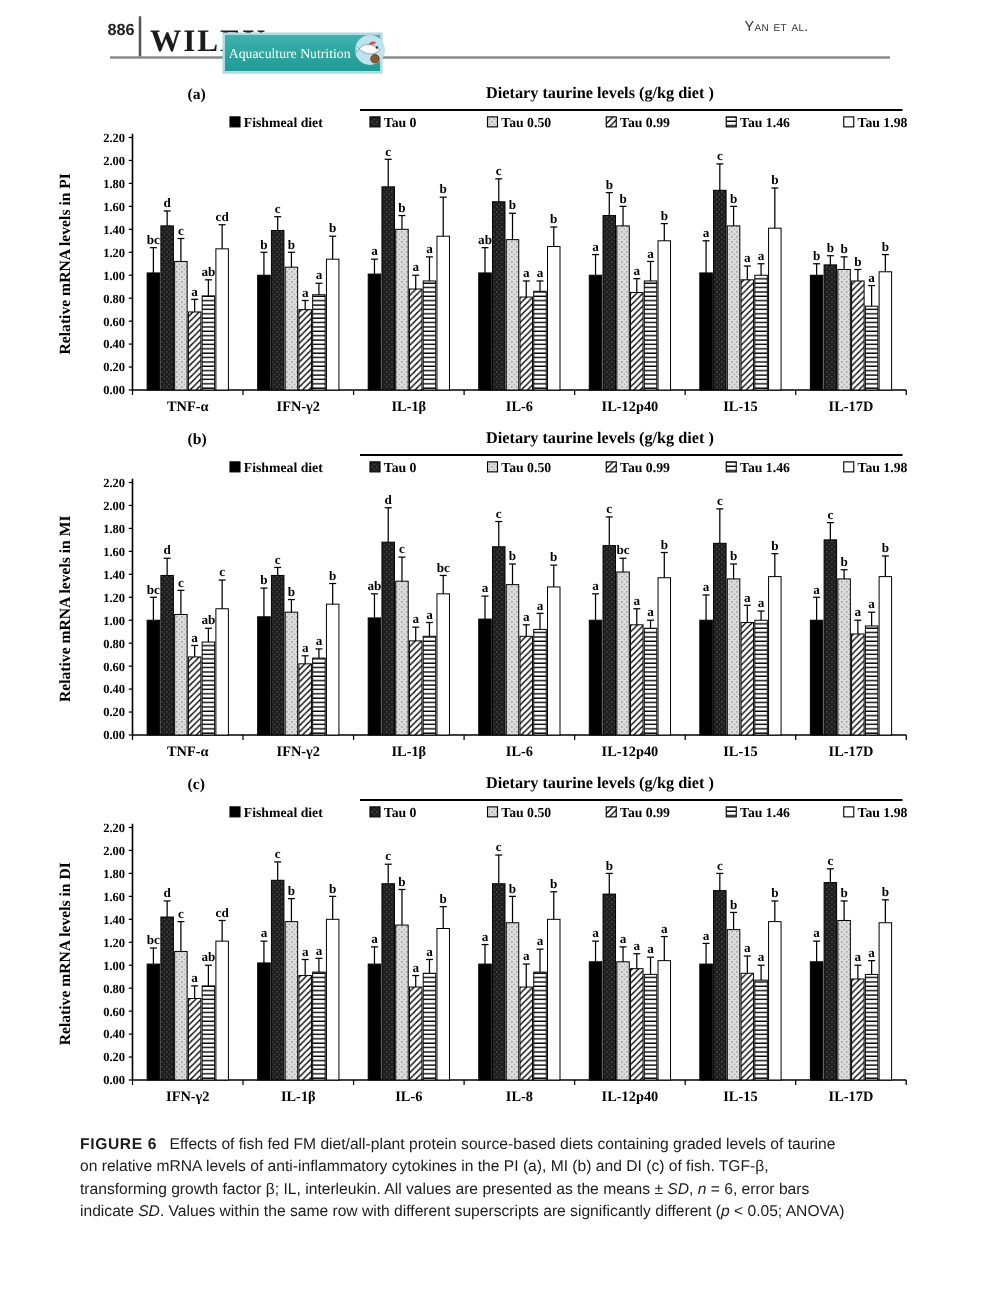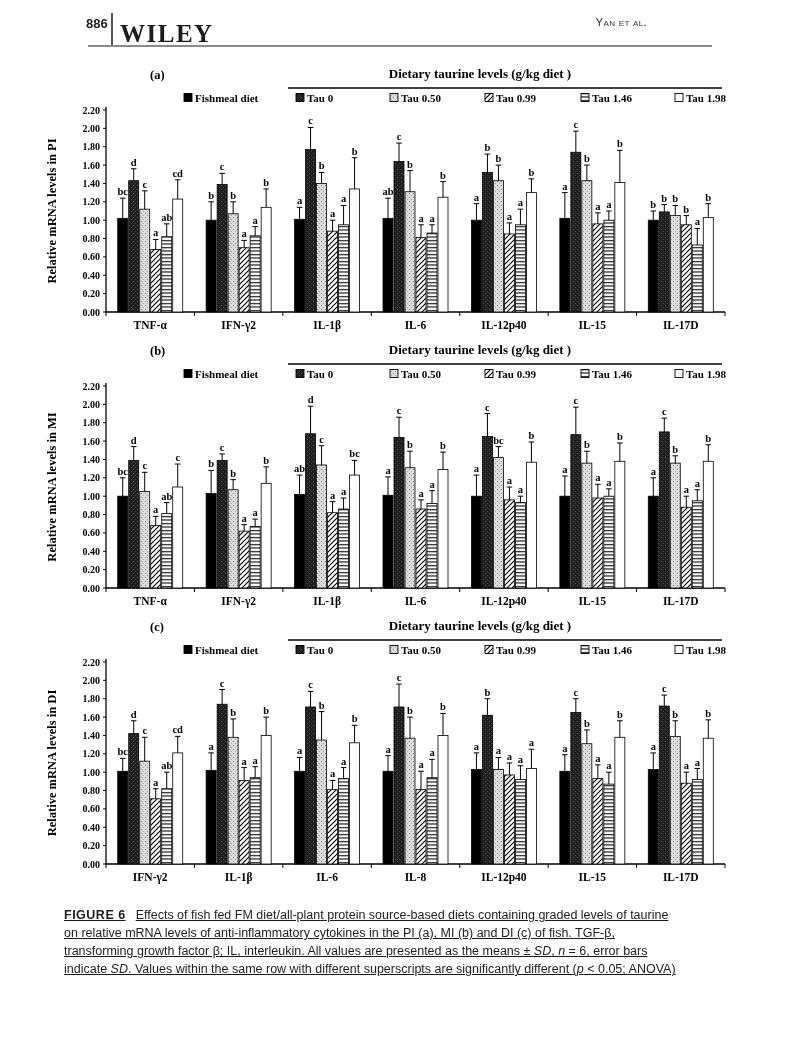--- a/index.html
+++ b/index.html
@@ -26,34 +26,47 @@
 
   
   .ct{font:bold 13px "Liberation Serif",serif;fill:#000;}
   .lg{font:bold 11px "Liberation Serif",serif;fill:#000;}
   .ax{font:bold 10px "Liberation Serif",serif;fill:#000;}
   .cat{font:bold 11.5px "Liberation Serif",serif;fill:#000;}
   .lt{font:bold 10.5px "Liberation Serif",serif;fill:#000;}
   .yt{font:bold 12.5px "Liberation Serif",serif;fill:#000;}
 
   
-  .caption{margin:14px 58px 0 64px;font:12.5px/1.45 "Liberation Sans",sans-serif;color:#1c1c1c;text-align:left;text-decoration:underline;}
+  .caption{margin:14px 58px 0 64px;font:12.5px/1.45 "Liberation Sans",sans-serif;color:#1c1c1c;text-align:left;}
   .caption .figlabel{font-weight:bold;letter-spacing:.5px;margin-right:10px;}
   .caption i{font-style:italic;}
 </style>
 </head>
 <body>
 
 <div class="page">
 
   <div class="hdr">
     <div class="hdr-rule"></div>
     <span class="pagenum">886</span>
     <div class="hdr-vline"></div>
     <span class="wiley">WILEY</span>
+    <div class="jlogo">
+      <span class="jname">Aquaculture Nutrition</span>
+      <span>
+        <svg width="26" height="26" viewBox="0 0 26 26">
+          <circle cx="13" cy="13" r="12" fill="#bfe2ee"></circle>
+          <path d="M4 12 Q10 6 17 10 Q21 12 21 13 Q17 17 11 16 Q7 15 4 12 Z" fill="#fdfdfd" stroke="#5a9ab0" stroke-width="0.6"></path>
+          <path d="M4 12 L1 9 L2 13 L1 16 Z" fill="#e8f4f8" stroke="#5a9ab0" stroke-width="0.5"></path>
+          <path d="M12 8 Q15 5 18 7 Q16 9 13 9 Z" fill="#d94f3c"></path>
+          <circle cx="18.5" cy="11" r="1" fill="#333"></circle>
+          <circle cx="17" cy="20" r="3.4" fill="#8a5a2b" stroke="#5f3d1b" stroke-width="0.7"></circle>
+        </svg>
+      </span>
+    </div>
     <span class="runhead">Yan et al.</span>
   </div>
 
   <div class="fig">
     <div class="chart-block">
       <span class="panel-label">(a)</span>
       <svg viewBox="0 0 700 276" width="700" height="276">
           <defs>
             <pattern id="pDark0" width="4" height="4" patternUnits="userSpaceOnUse">
               <rect width="4" height="4" fill="#1f1f1f"></rect>

